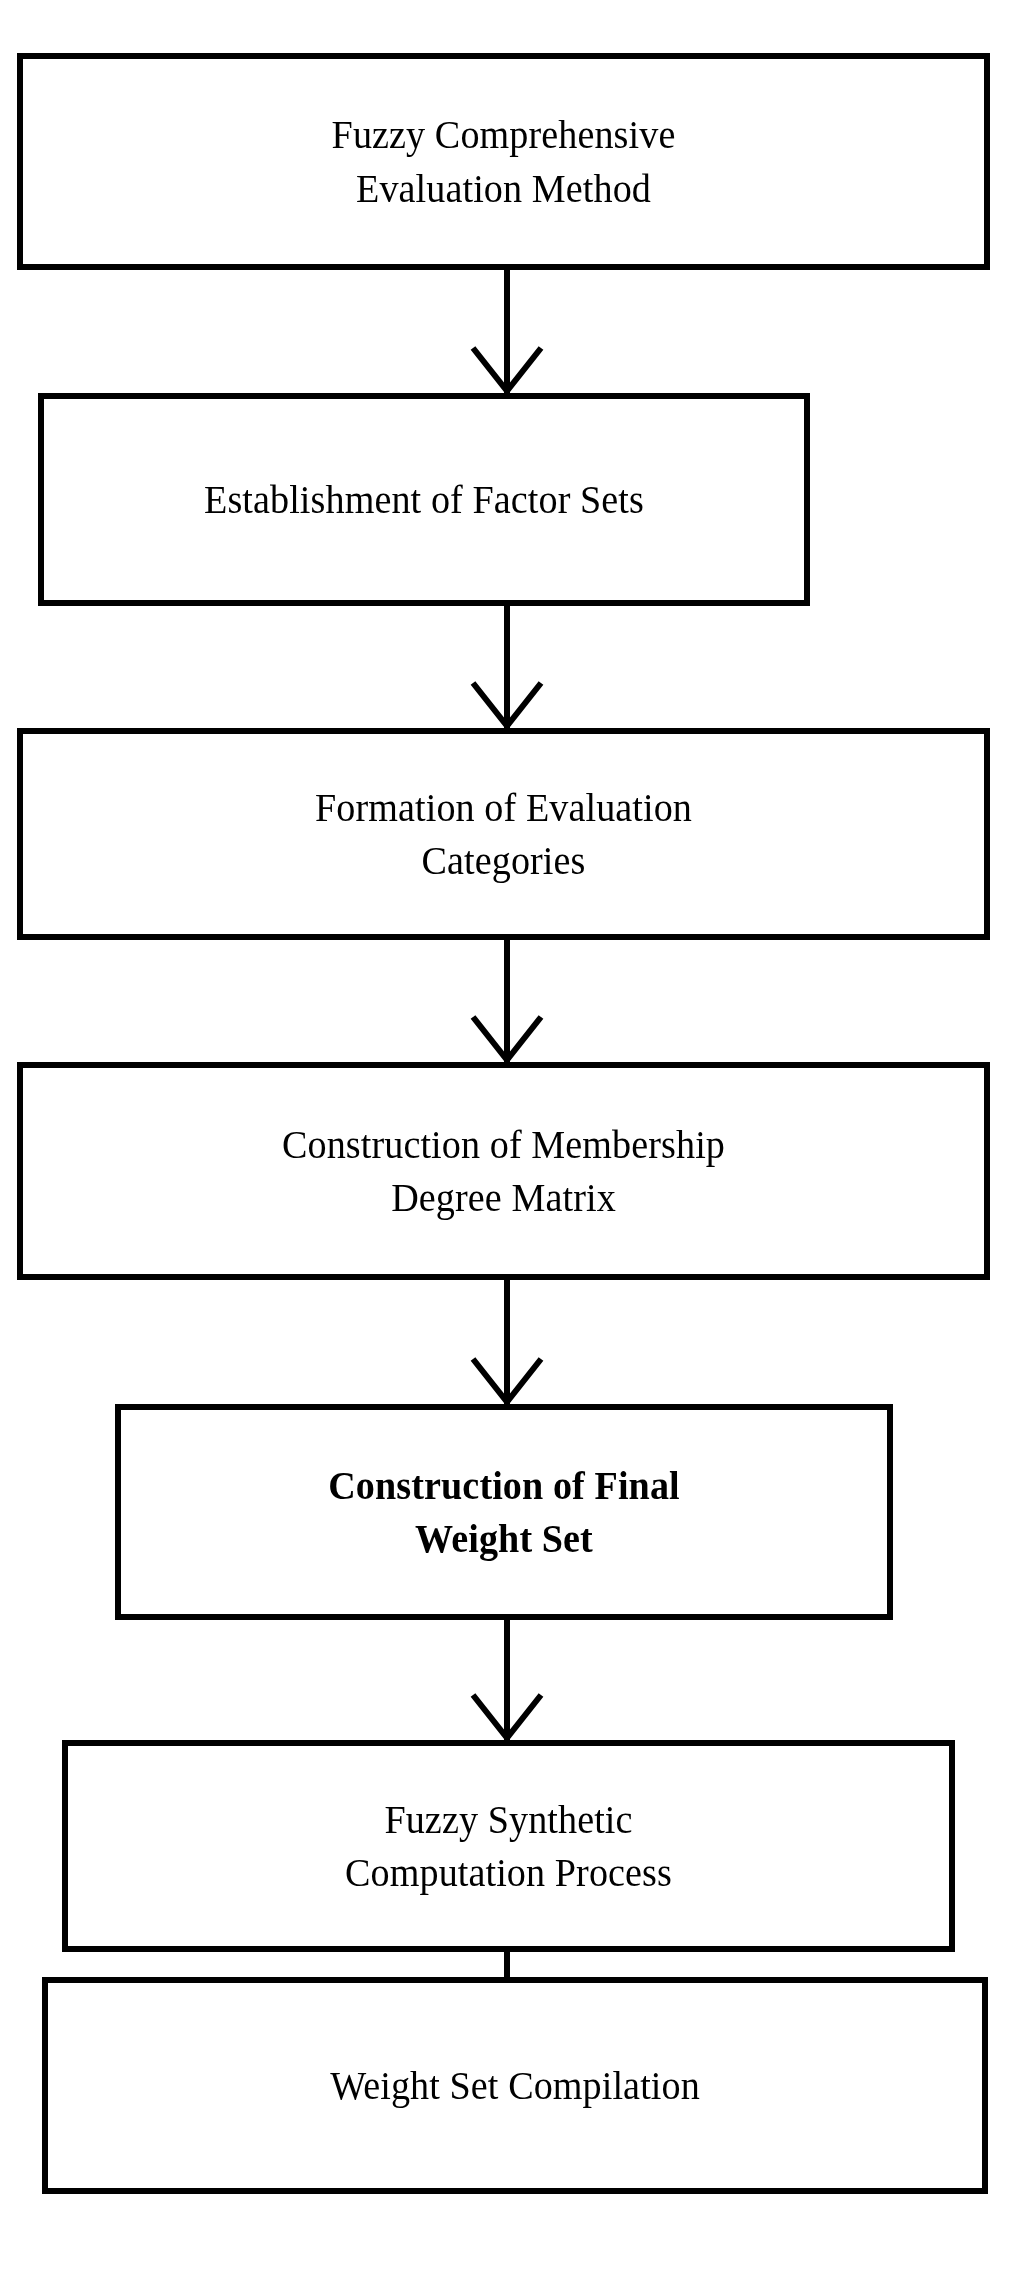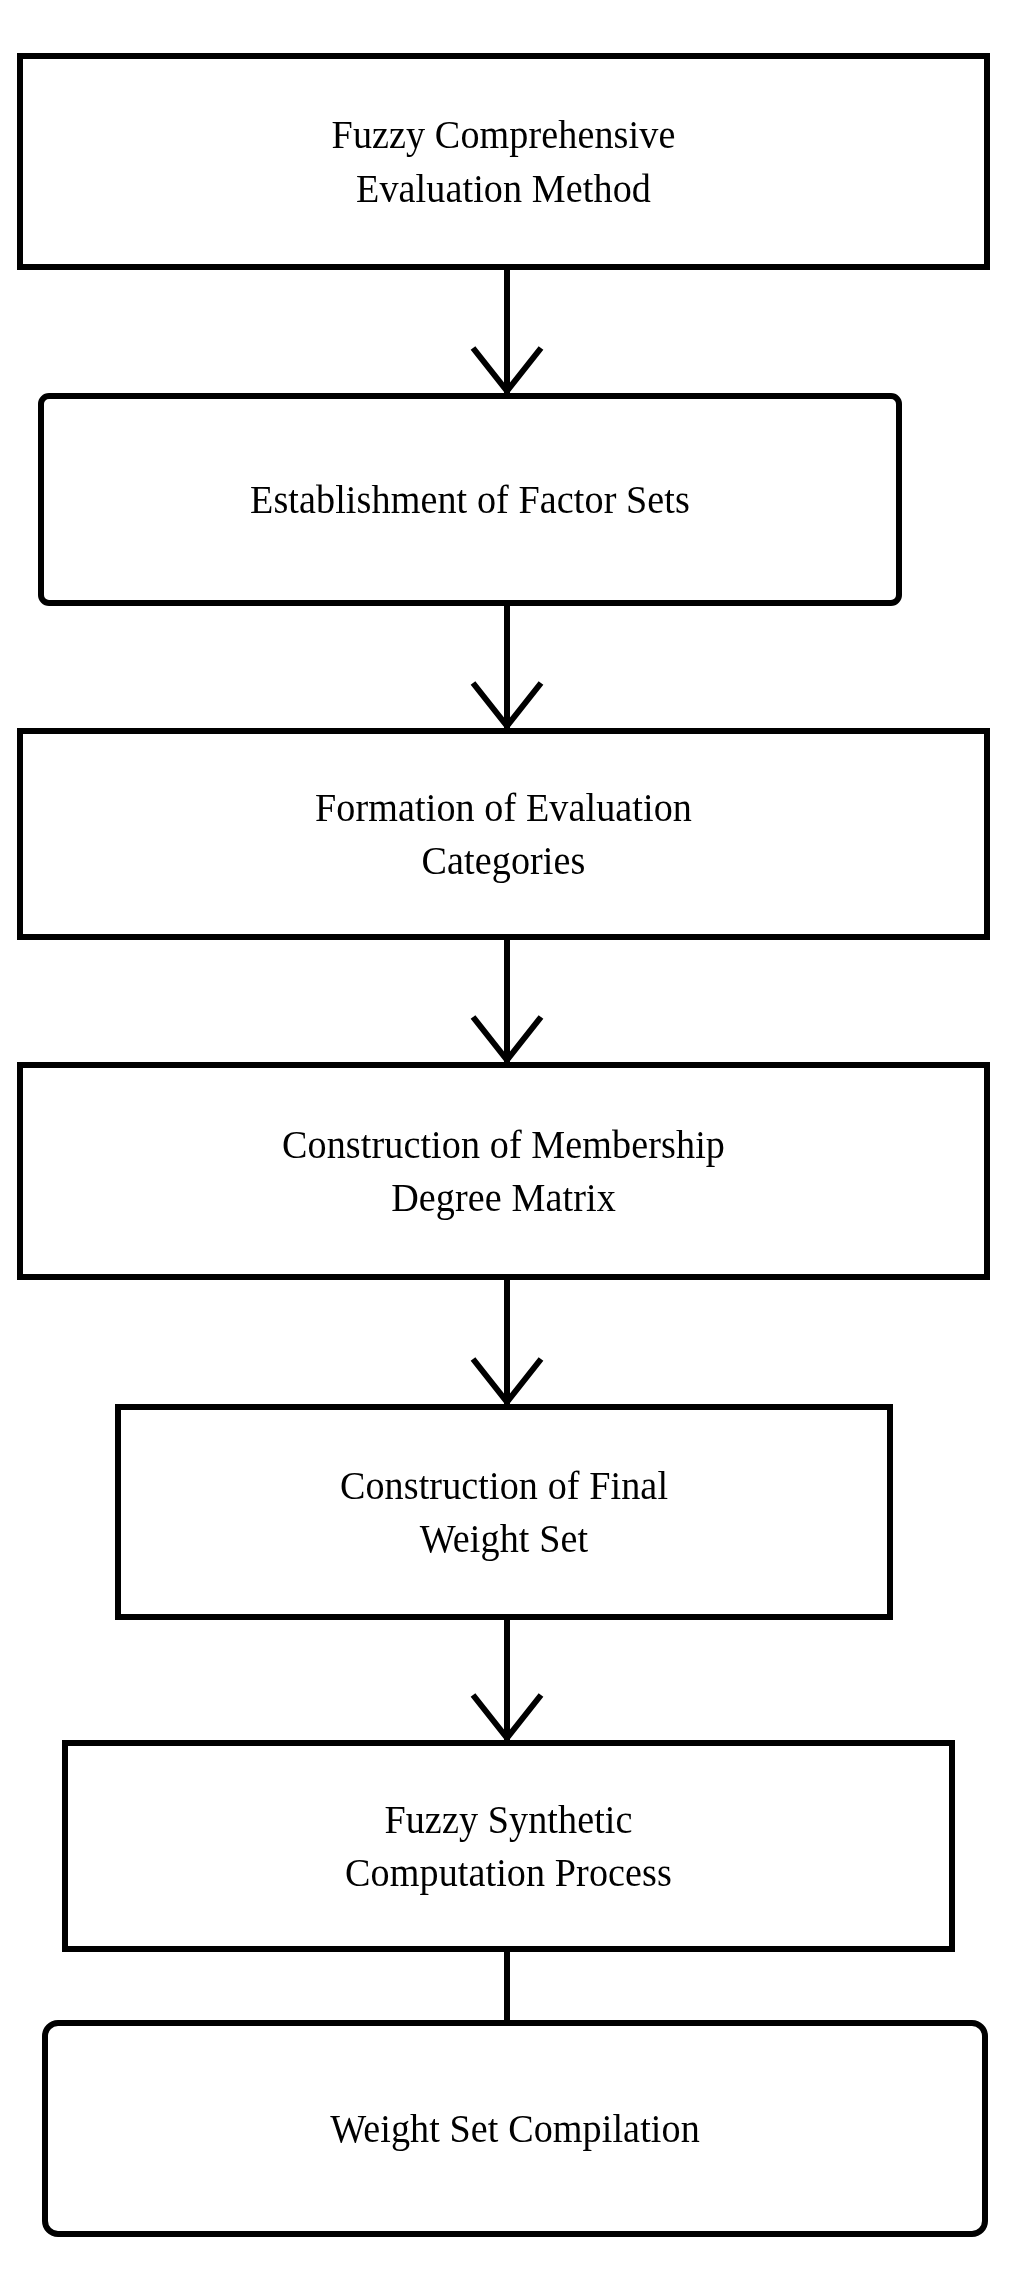--- a/index.html
+++ b/index.html
@@ -40,26 +40,26 @@
     font-family: "Liberation Serif", "DejaVu Serif", serif;
     font-size: 41px;
     line-height: 1.30;
     letter-spacing: 0.1px;
     white-space: pre-line;
     transform: scaleX(0.93);
     transform-origin: center center;
   }
   
   #node-0 { left: 17px;  top: 13px;   width: 973px; height: 217px; }
-  #node-1 { left: 38px;  top: 353px;  width: 864px; height: 213px; border-radius: 11px; }
+  #node-1 { left: 38px;  top: 353px;  width: 772px; height: 213px; }
   #node-2 { left: 17px;  top: 688px;  width: 973px; height: 212px; }
   #node-3 { left: 17px;  top: 1022px; width: 973px; height: 218px; }
-  #node-4 { left: 115px; top: 1364px; width: 778px; height: 216px; }
+  #node-4 { left: 115px; top: 1364px; width: 778px; height: 216px; font-weight: bold; }
   #node-5 { left: 62px;  top: 1700px; width: 893px; height: 212px; text-align: center; }
-  #node-6 { left: 42px;  top: 1980px; width: 946px; height: 217px; border-radius: 16px; }
+  #node-6 { left: 42px;  top: 1937px; width: 946px; height: 217px; }
 
   
   .connector {
     position: absolute;
     left: 0;
     top: 0;
     width: 1013px;
     height: 2283px;
     pointer-events: none;
   }

